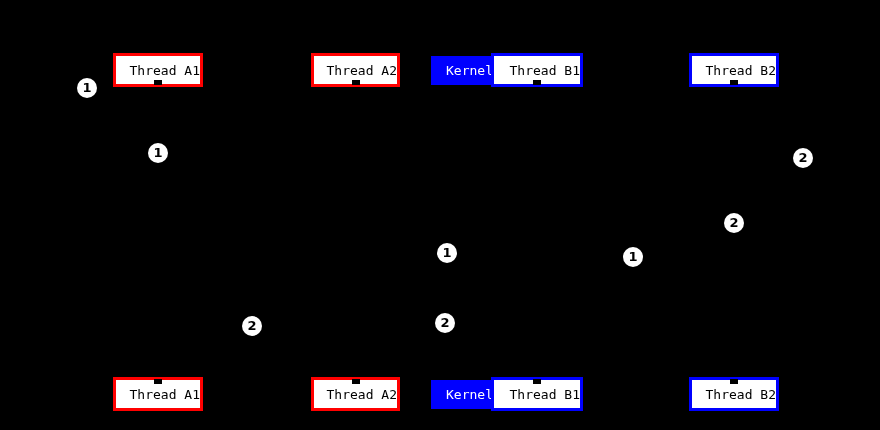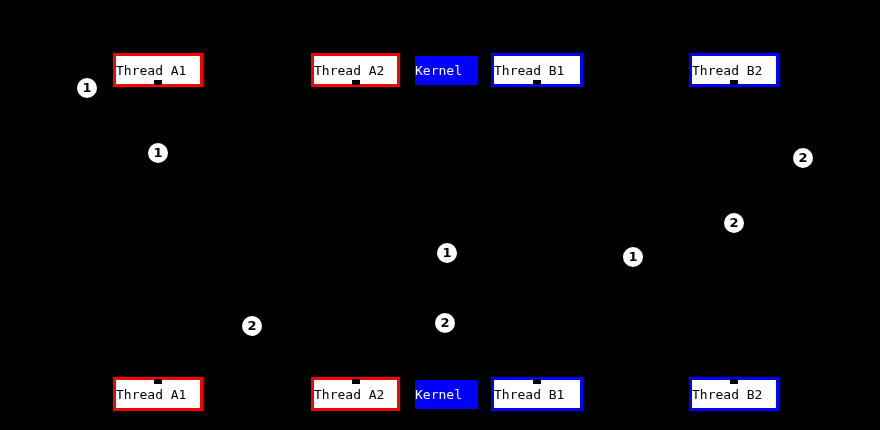--- a/index.html
+++ b/index.html
@@ -13,26 +13,27 @@
     height: 430px;
     overflow: hidden;
     font-family: "DejaVu Sans Mono", "Liberation Mono", monospace;
   }
   .node {
     position: absolute;
     box-sizing: border-box;
     border: 3px solid transparent;
     display: flex;
     align-items: center;
-    justify-content: flex-start;
+    justify-content: flex-end;
     font-size: 13px;
     white-space: nowrap;
   }
   .node.kernel {
     border: none;
+    margin-left: 16px;
   }
   .notch {
     position: absolute;
     left: 50%;
     transform: translateX(-50%);
     width: 8px;
     height: 5px;
     background: #000000;
   }
   .notch-bottom { bottom: -1px; }

